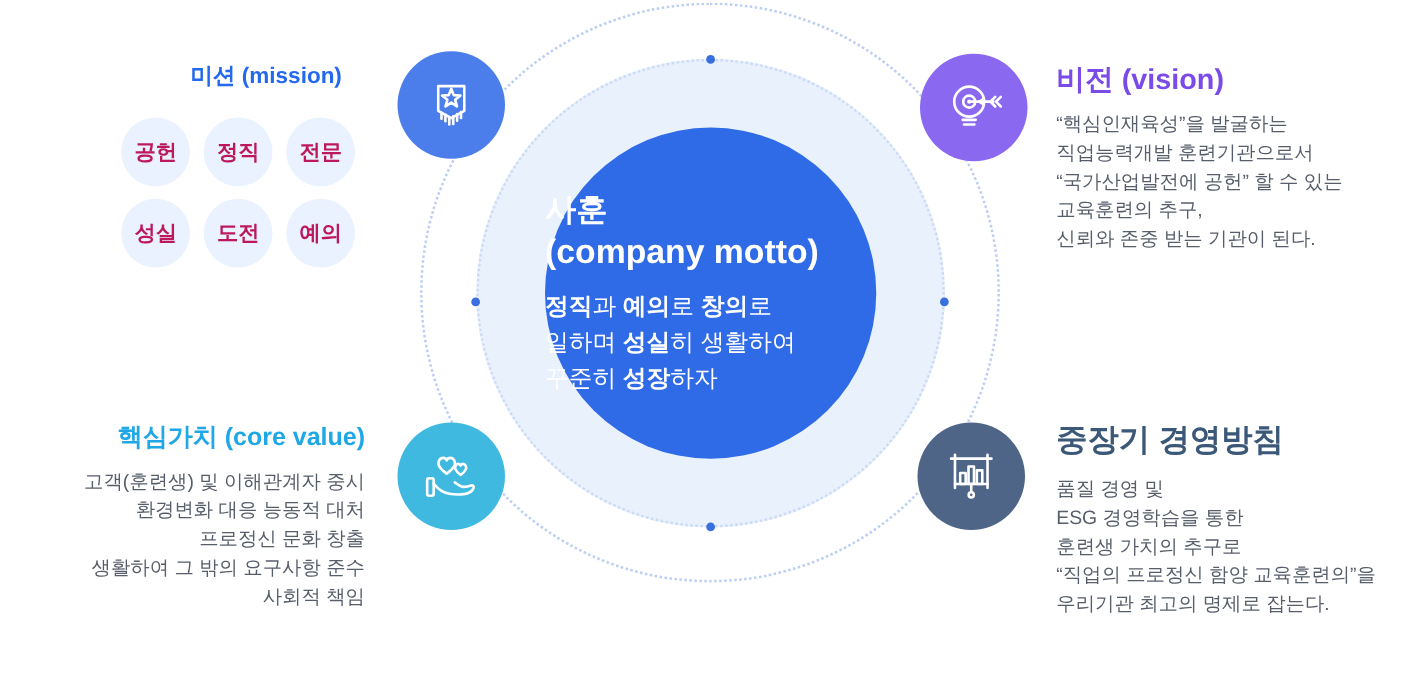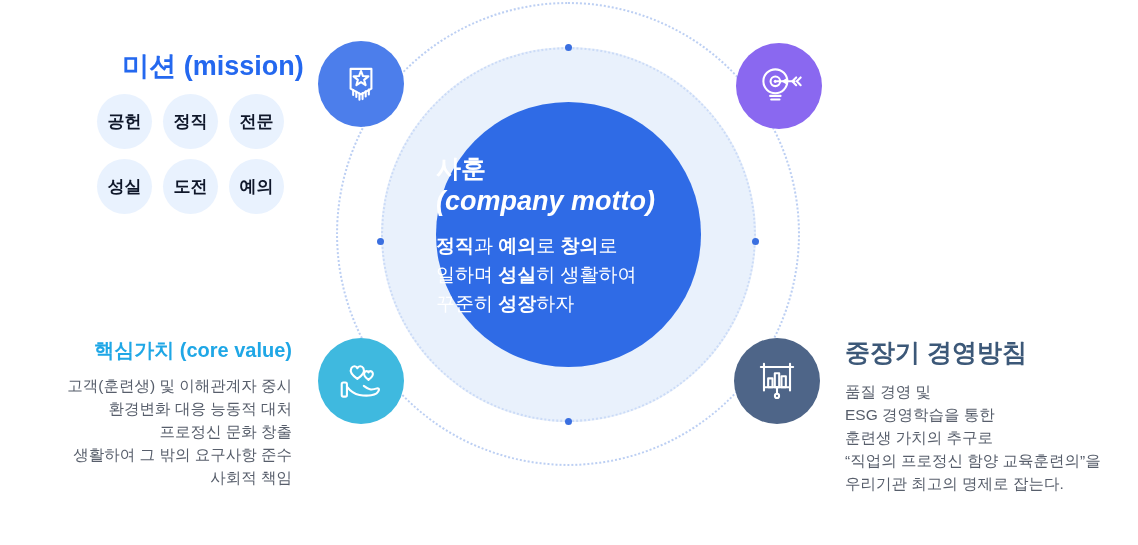--- a/index.html
+++ b/index.html
@@ -18,44 +18,44 @@
   }
   .ring-dot{
     position:absolute;width:7px;height:7px;border-radius:50%;background:#3a6fe0;
   }
   .blue-circle{
     position:absolute;left:436px;top:102px;width:265px;height:265px;border-radius:50%;
     background:#2f6be6;color:#ffffff;display:flex;flex-direction:column;
     align-items:flex-start;justify-content:center;text-align:center;
   }
   .motto-title{font-size:25px;font-weight:700;line-height:32px;}
-  .motto-subtitle{font-size:27px;font-weight:700;line-height:34px;margin-bottom:13px;font-style:italic;}
+  .motto-subtitle{font-size:27px;font-weight:700;line-height:34px;margin-bottom:13px;}
   .motto-line{font-size:19px;font-weight:400;line-height:29px;}
   .motto-line b,.motto-line .seg-bold{font-weight:700;}
   
   .icon-circle{
     position:absolute;width:86px;height:86px;border-radius:50%;
     display:flex;align-items:center;justify-content:center;
   }
   .icon-mission{left:318px;top:41px;background:#4c7eeb;}
   .icon-vision{left:736px;top:43px;background:#8a68f0;}
   .icon-core{left:318px;top:338px;background:#3fb9df;}
   .icon-policy{left:734px;top:338px;background:#4e6588;}
   .icon-circle svg{display:block;}
   
   .mission-title{
     position:absolute;left:85px;top:48px;width:256px;text-align:center;
-    font-size:27px;font-weight:800;color:#2468ef;
+    font-size:18px;font-weight:800;color:#2468ef;
   }
   .mission-grid{
     position:absolute;left:97px;top:94px;
     display:grid;grid-template-columns:repeat(3,55px);gap:10px 11px;
   }
   .chip{
-    width:55px;height:55px;border-radius:50%;background:#e9f2fe;color:#0f172a;
+    width:55px;height:55px;border-radius:50%;background:#e9f2fe;color:#be185d;
     font-size:17px;font-weight:700;display:flex;align-items:center;justify-content:center;
   }
   
   .text-block{position:absolute;}
   .text-block .blk-title{font-weight:800;margin:0;}
   .body-lines div{font-size:15.5px;line-height:23px;color:#575e6b;white-space:nowrap;}
   .vision-block{left:845px;top:50px;width:292px;text-align:left;}
   .vision-block .blk-title{font-size:23px;line-height:26px;color:#7b4be8;margin-bottom:12px;}
   .core-block{left:0;top:336px;width:292px;text-align:right;}
   .core-block .blk-title{font-size:20px;line-height:28px;color:#1fa7e6;margin-bottom:10px;}
@@ -85,20 +85,30 @@
   <div class="mission-title">미션 (mission)</div>
   <div class="mission-grid">
     <div class="chip">공헌</div>
     <div class="chip">정직</div>
     <div class="chip">전문</div>
     <div class="chip">성실</div>
     <div class="chip">도전</div>
     <div class="chip">예의</div>
   </div>
 
+  <div class="text-block vision-block">
+    <div class="blk-title">비전 (vision)</div>
+    <div class="body-lines">
+      <div>“핵심인재육성”을 발굴하는</div>
+      <div>직업능력개발 훈련기관으로서</div>
+      <div>“국가산업발전에 공헌” 할 수 있는</div>
+      <div>교육훈련의 추구,</div>
+      <div>신뢰와 존중 받는 기관이 된다.</div>
+    </div>
+  </div>
 
   <div class="text-block core-block">
     <div class="blk-title">핵심가치 (core value)</div>
     <div class="body-lines">
       <div>고객(훈련생) 및 이해관계자 중시</div>
       <div>환경변화 대응 능동적 대처</div>
       <div>프로정신 문화 창출</div>
       <div>생활하여 그 밖의 요구사항 준수</div>
       <div>사회적 책임</div>
     </div>

